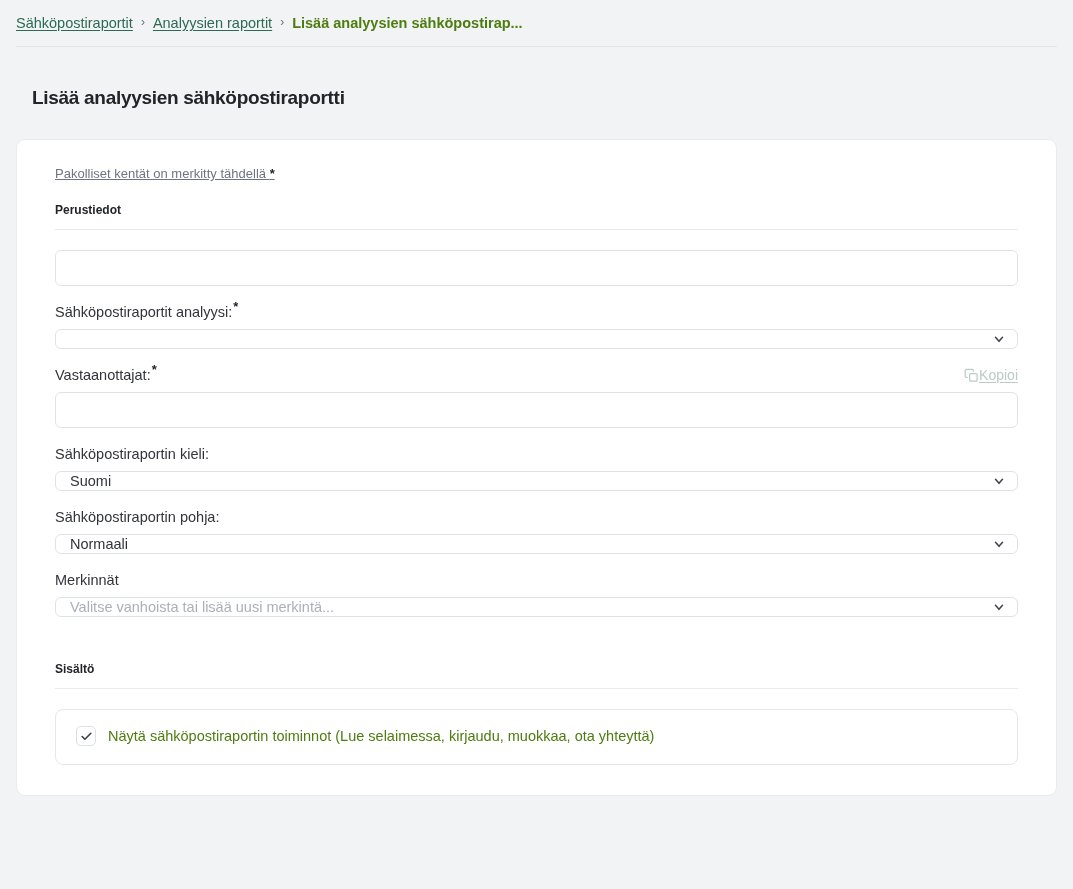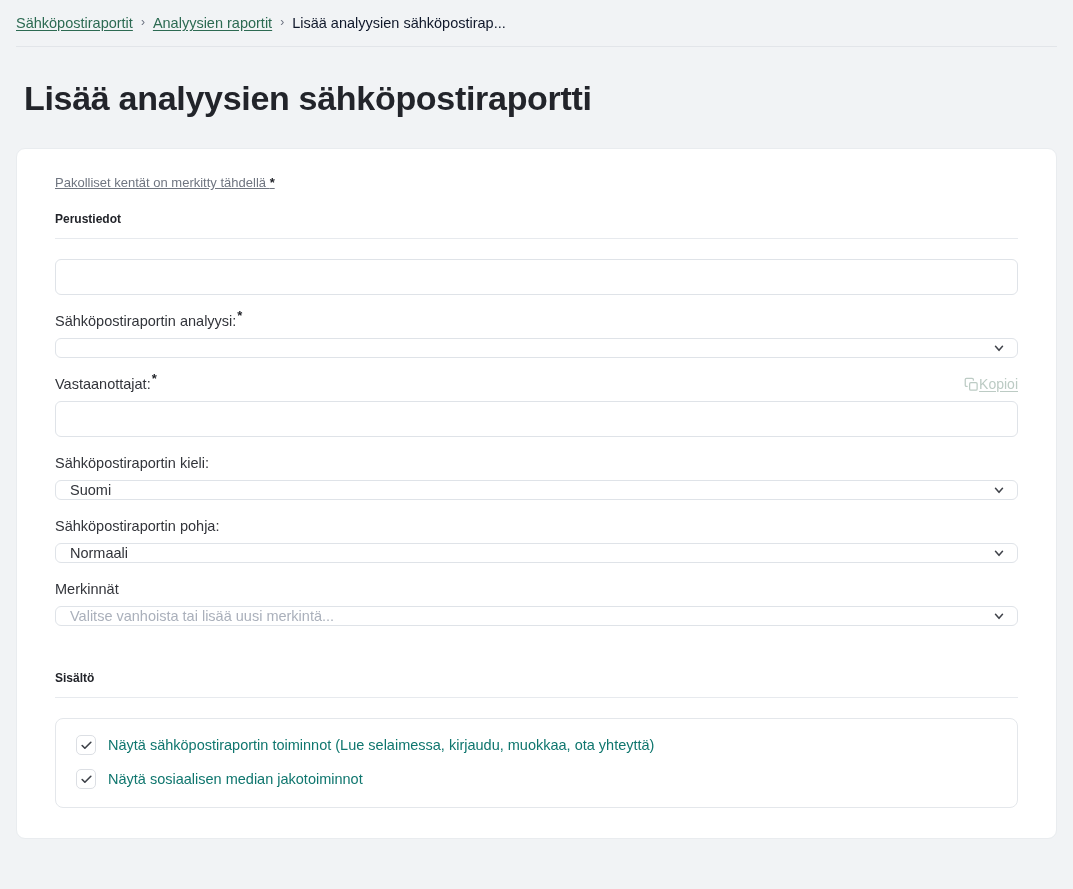--- a/index.html
+++ b/index.html
@@ -30,44 +30,45 @@
     color: #2f3033;
     white-space: nowrap;
   }
   .crumb-link {
     color: #2c6a52;
     text-decoration: underline;
     text-underline-offset: 2px;
     cursor: pointer;
   }
   .crumb-current {
-    color: #0f172a;
+    color: #4d7c0f;
+    font-weight: bold;
   }
   .crumb-sep {
     display: inline-block;
     margin: 0 8px;
     color: #6b7280;
     font-size: 12px;
     line-height: 1;
     transform: translateY(-1px);
   }
   .header-rule {
     height: 1px;
     background: #e2e5e9;
     margin: 0 16px;
   }
 
   
   .page-title {
-    font-size: 34px;
+    font-size: 19px;
     font-weight: bold;
     color: #22242a;
     letter-spacing: -0.3px;
     padding: 24px 16px 0 16px;
-    margin: 8px;
+    margin: 16px;
   }
 
   
   .card {
     margin: 30px 16px 0 16px;
     background: #ffffff;
     border-radius: 9px;
     border: 1px solid #e9ecef;
     padding: 26px 38px 30px 38px;
     min-height: 600px;
@@ -187,21 +188,21 @@
     border: 1px solid #dcdfe4;
     border-radius: 5px;
     background: #ffffff;
     display: flex;
     align-items: center;
     justify-content: center;
     cursor: pointer;
   }
   .check-label {
     font-size: 14.5px;
-    color: #0f766e;
+    color: #4d7c0f;
   }
 </style>
 </head>
 <body>
 
 <div class="breadcrumb-bar">
   <nav class="breadcrumb">
     <span class="crumb-link">Sähköpostiraportit</span>
     <span class="crumb-sep">›</span>
     <span class="crumb-link">Analyysien raportit</span>
@@ -223,21 +224,21 @@
   <h2 class="section-title">Perustiedot</h2>
   <div class="section-rule"></div>
 
   <div class="field">
     <input class="text-input" type="text" value="" placeholder="" style="">
   </div>
 
   <div class="field">
     <div class="field-label-row">
       <span class="field-label">
-        <span>Sähköpostiraportin analyysi:</span><span class="ast">*</span>
+        <span>Sähköpostiraportit analyysi:</span><span class="ast">*</span>
       </span>
     </div>
     <div class="select-wrap">
       <div class="select-box"></div>
       <span class="chev">
         <svg width="14" height="14" viewBox="0 0 24 24" fill="none" stroke="#40434a" stroke-width="2.6" stroke-linecap="round" stroke-linejoin="round">
           <polyline points="6 9 12 16 18 9"></polyline>
         </svg>
       </span>
     </div>
@@ -310,23 +311,15 @@
 
   <div class="checkbox-group">
     <div class="check-row">
       <span class="checkbox">
         <svg width="13" height="13" viewBox="0 0 24 24" fill="none" stroke="#3c4047" stroke-width="3" stroke-linecap="round" stroke-linejoin="round">
           <polyline points="20 6 9 17 4 12"></polyline>
         </svg>
       </span>
       <span class="check-label">Näytä sähköpostiraportin toiminnot (Lue selaimessa, kirjaudu, muokkaa, ota yhteyttä)</span>
     </div>
-    <div class="check-row">
-      <span class="checkbox">
-        <svg width="13" height="13" viewBox="0 0 24 24" fill="none" stroke="#3c4047" stroke-width="3" stroke-linecap="round" stroke-linejoin="round">
-          <polyline points="20 6 9 17 4 12"></polyline>
-        </svg>
-      </span>
-      <span class="check-label">Näytä sosiaalisen median jakotoiminnot</span>
-    </div>
   </div>
 
 </div>
 
 </body></html>

